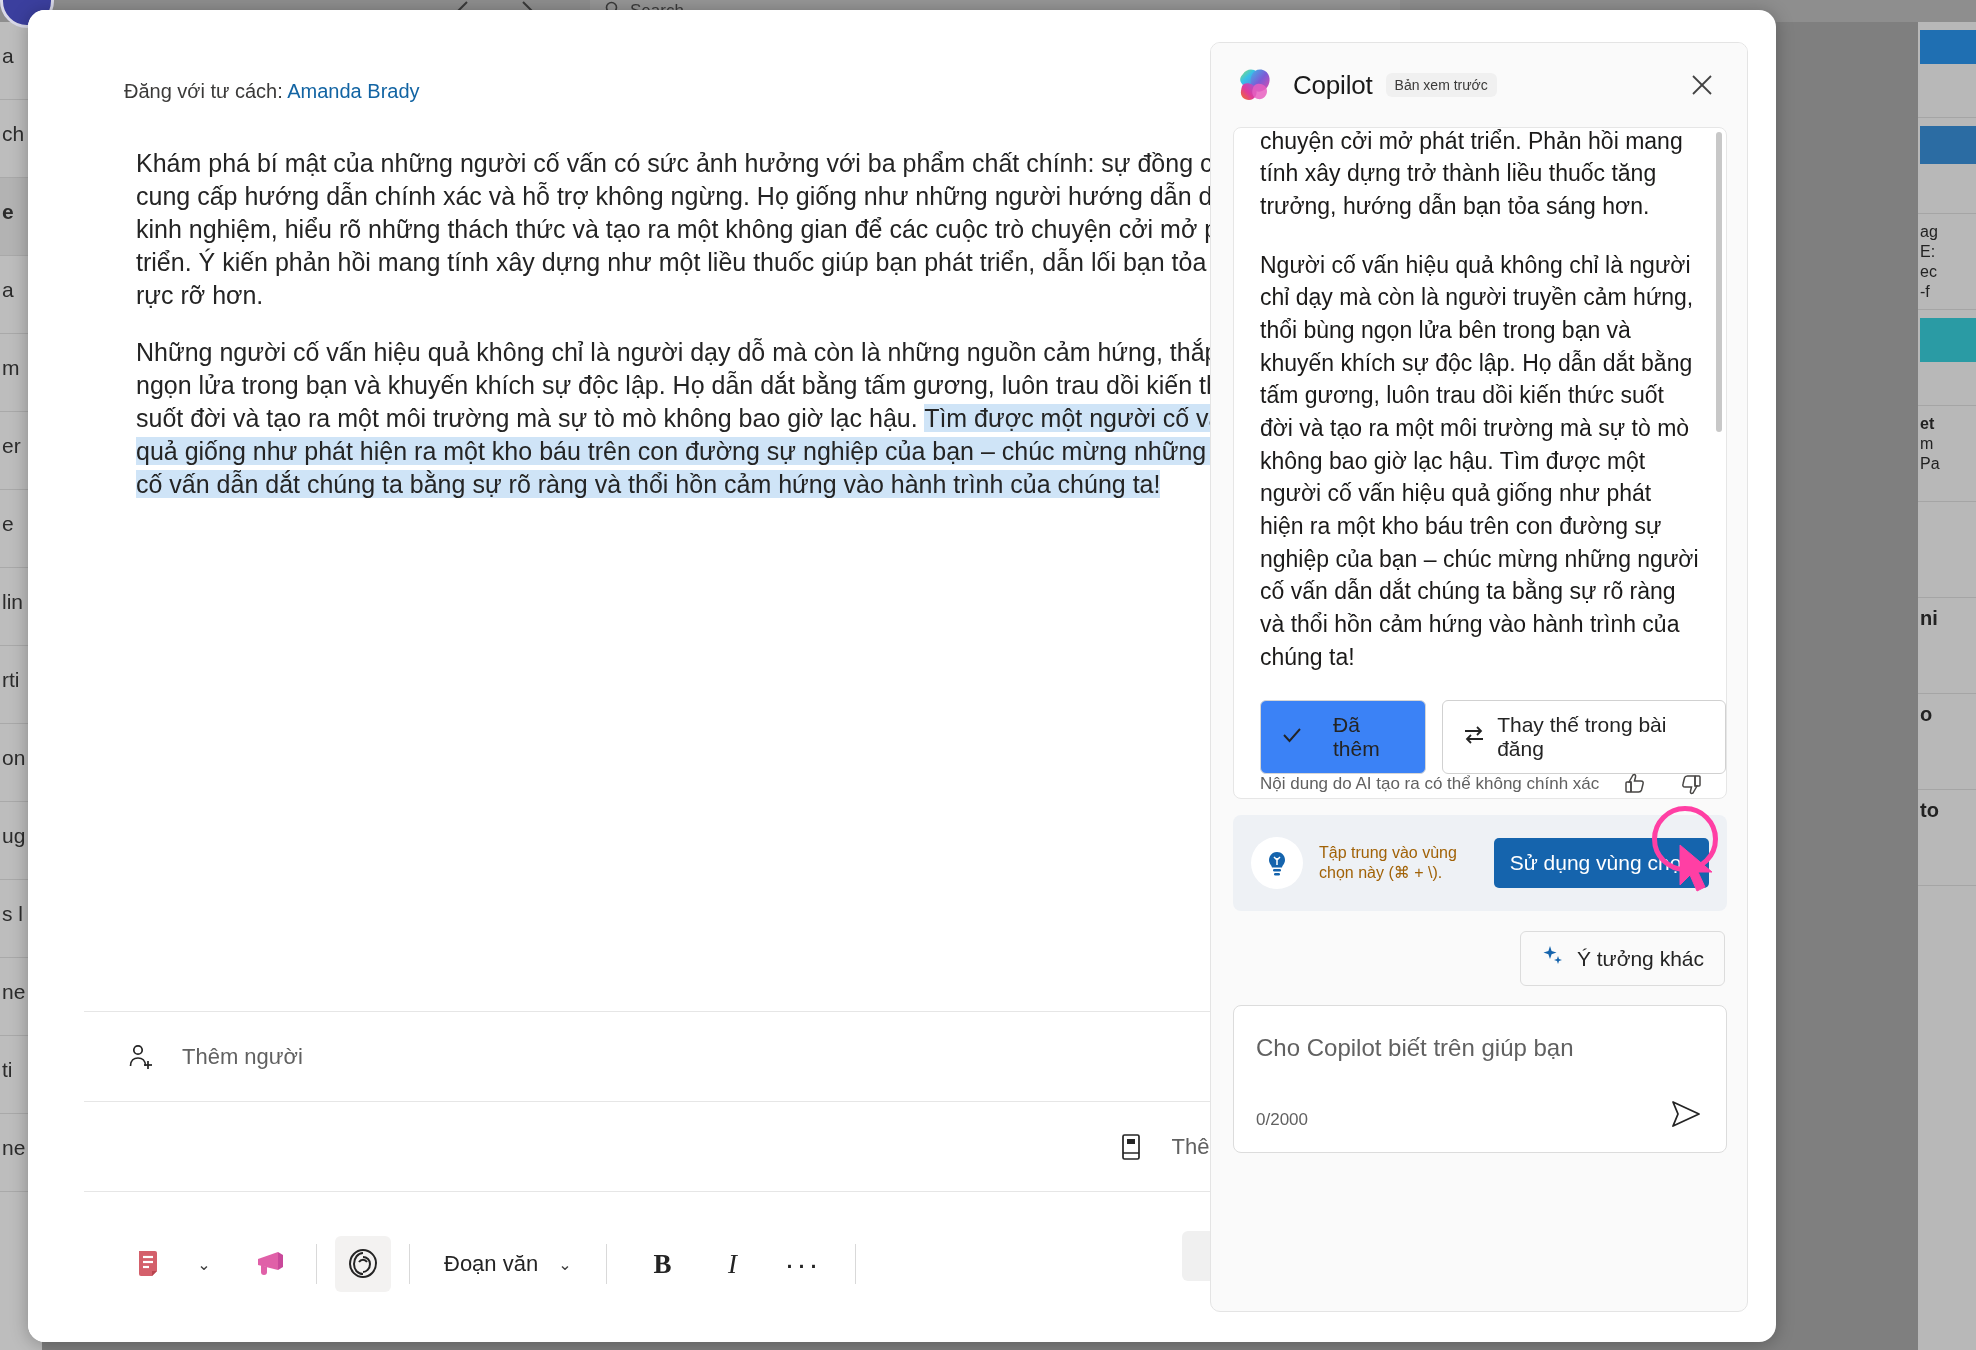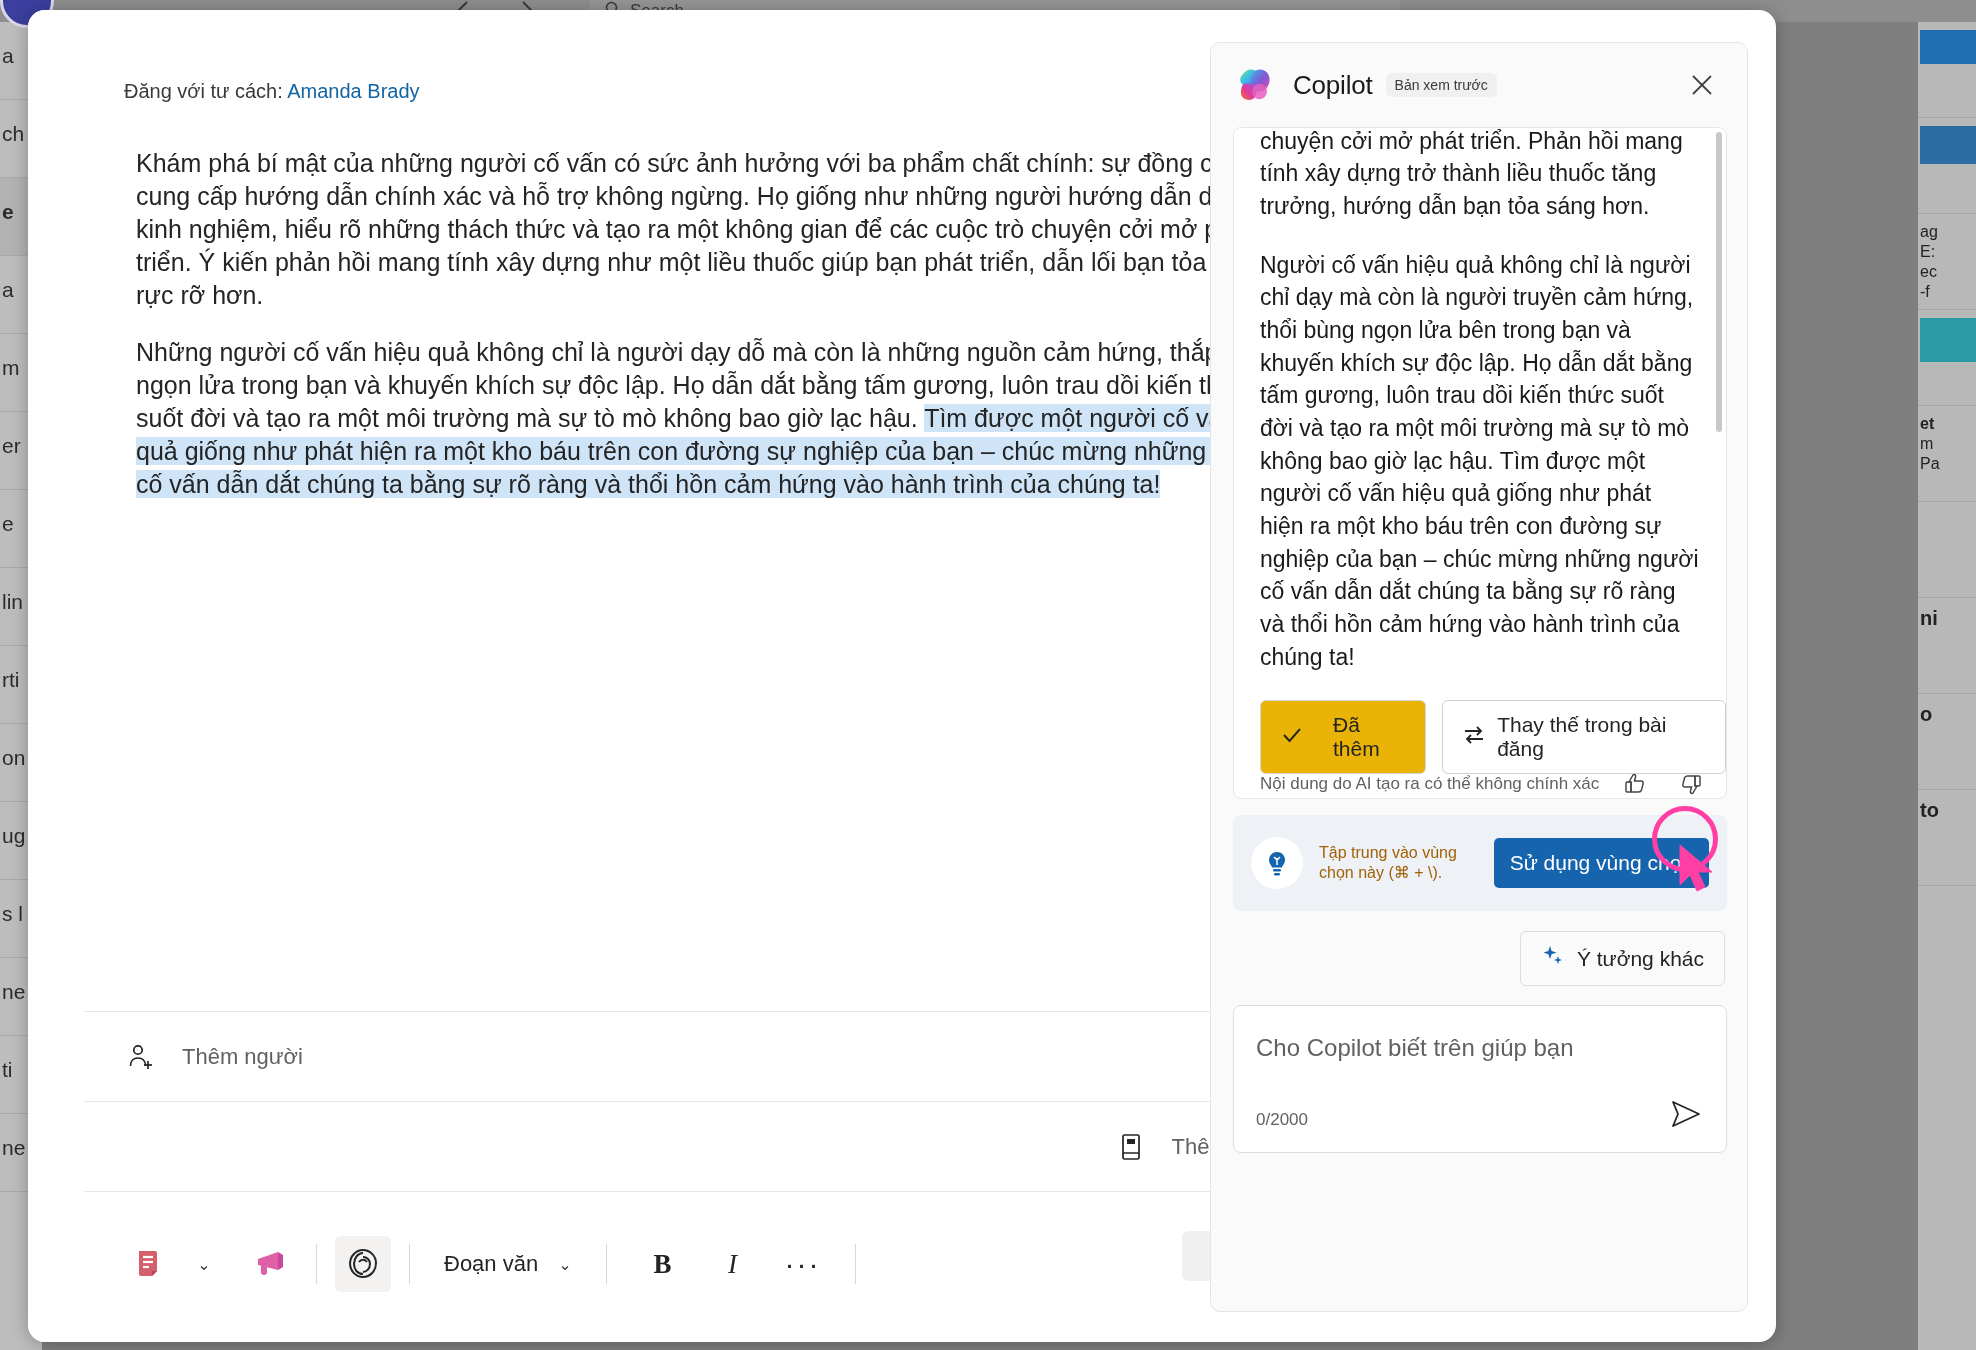--- a/index.html
+++ b/index.html
@@ -175,21 +175,21 @@
 
   .cp-actions {
     position: absolute; left: 26px; top: 572px; display: flex; gap: 16px;
   }
   .cp-btn {
     display: flex; align-items: center; gap: 12px;
     border-radius: 6px; padding: 12px 20px;
     font-size: 21px; color: #242424; cursor: pointer;
     font-family: "Liberation Sans", sans-serif;
   }
-  .cp-btn.filled { background: #eab308; border: 1px solid #d6d6d6; gap: 30px; }
+  .cp-btn.filled { background: #3b82f6; border: 1px solid #d6d6d6; gap: 30px; }
   .cp-btn.outline { background: #fff; border: 1px solid #d1d1d1; }
 
   .cp-disclaimer {
     position: absolute; left: 26px; top: 643px; right: 22px;
     display: flex; align-items: center; gap: 11px;
     font-size: 17px; color: #616161;
   }
   .cp-thumbs { margin-left: auto; display: flex; gap: 30px; align-items: center; }
   .cp-thumbs span { cursor: pointer; color: #484644; display:flex; }
 

